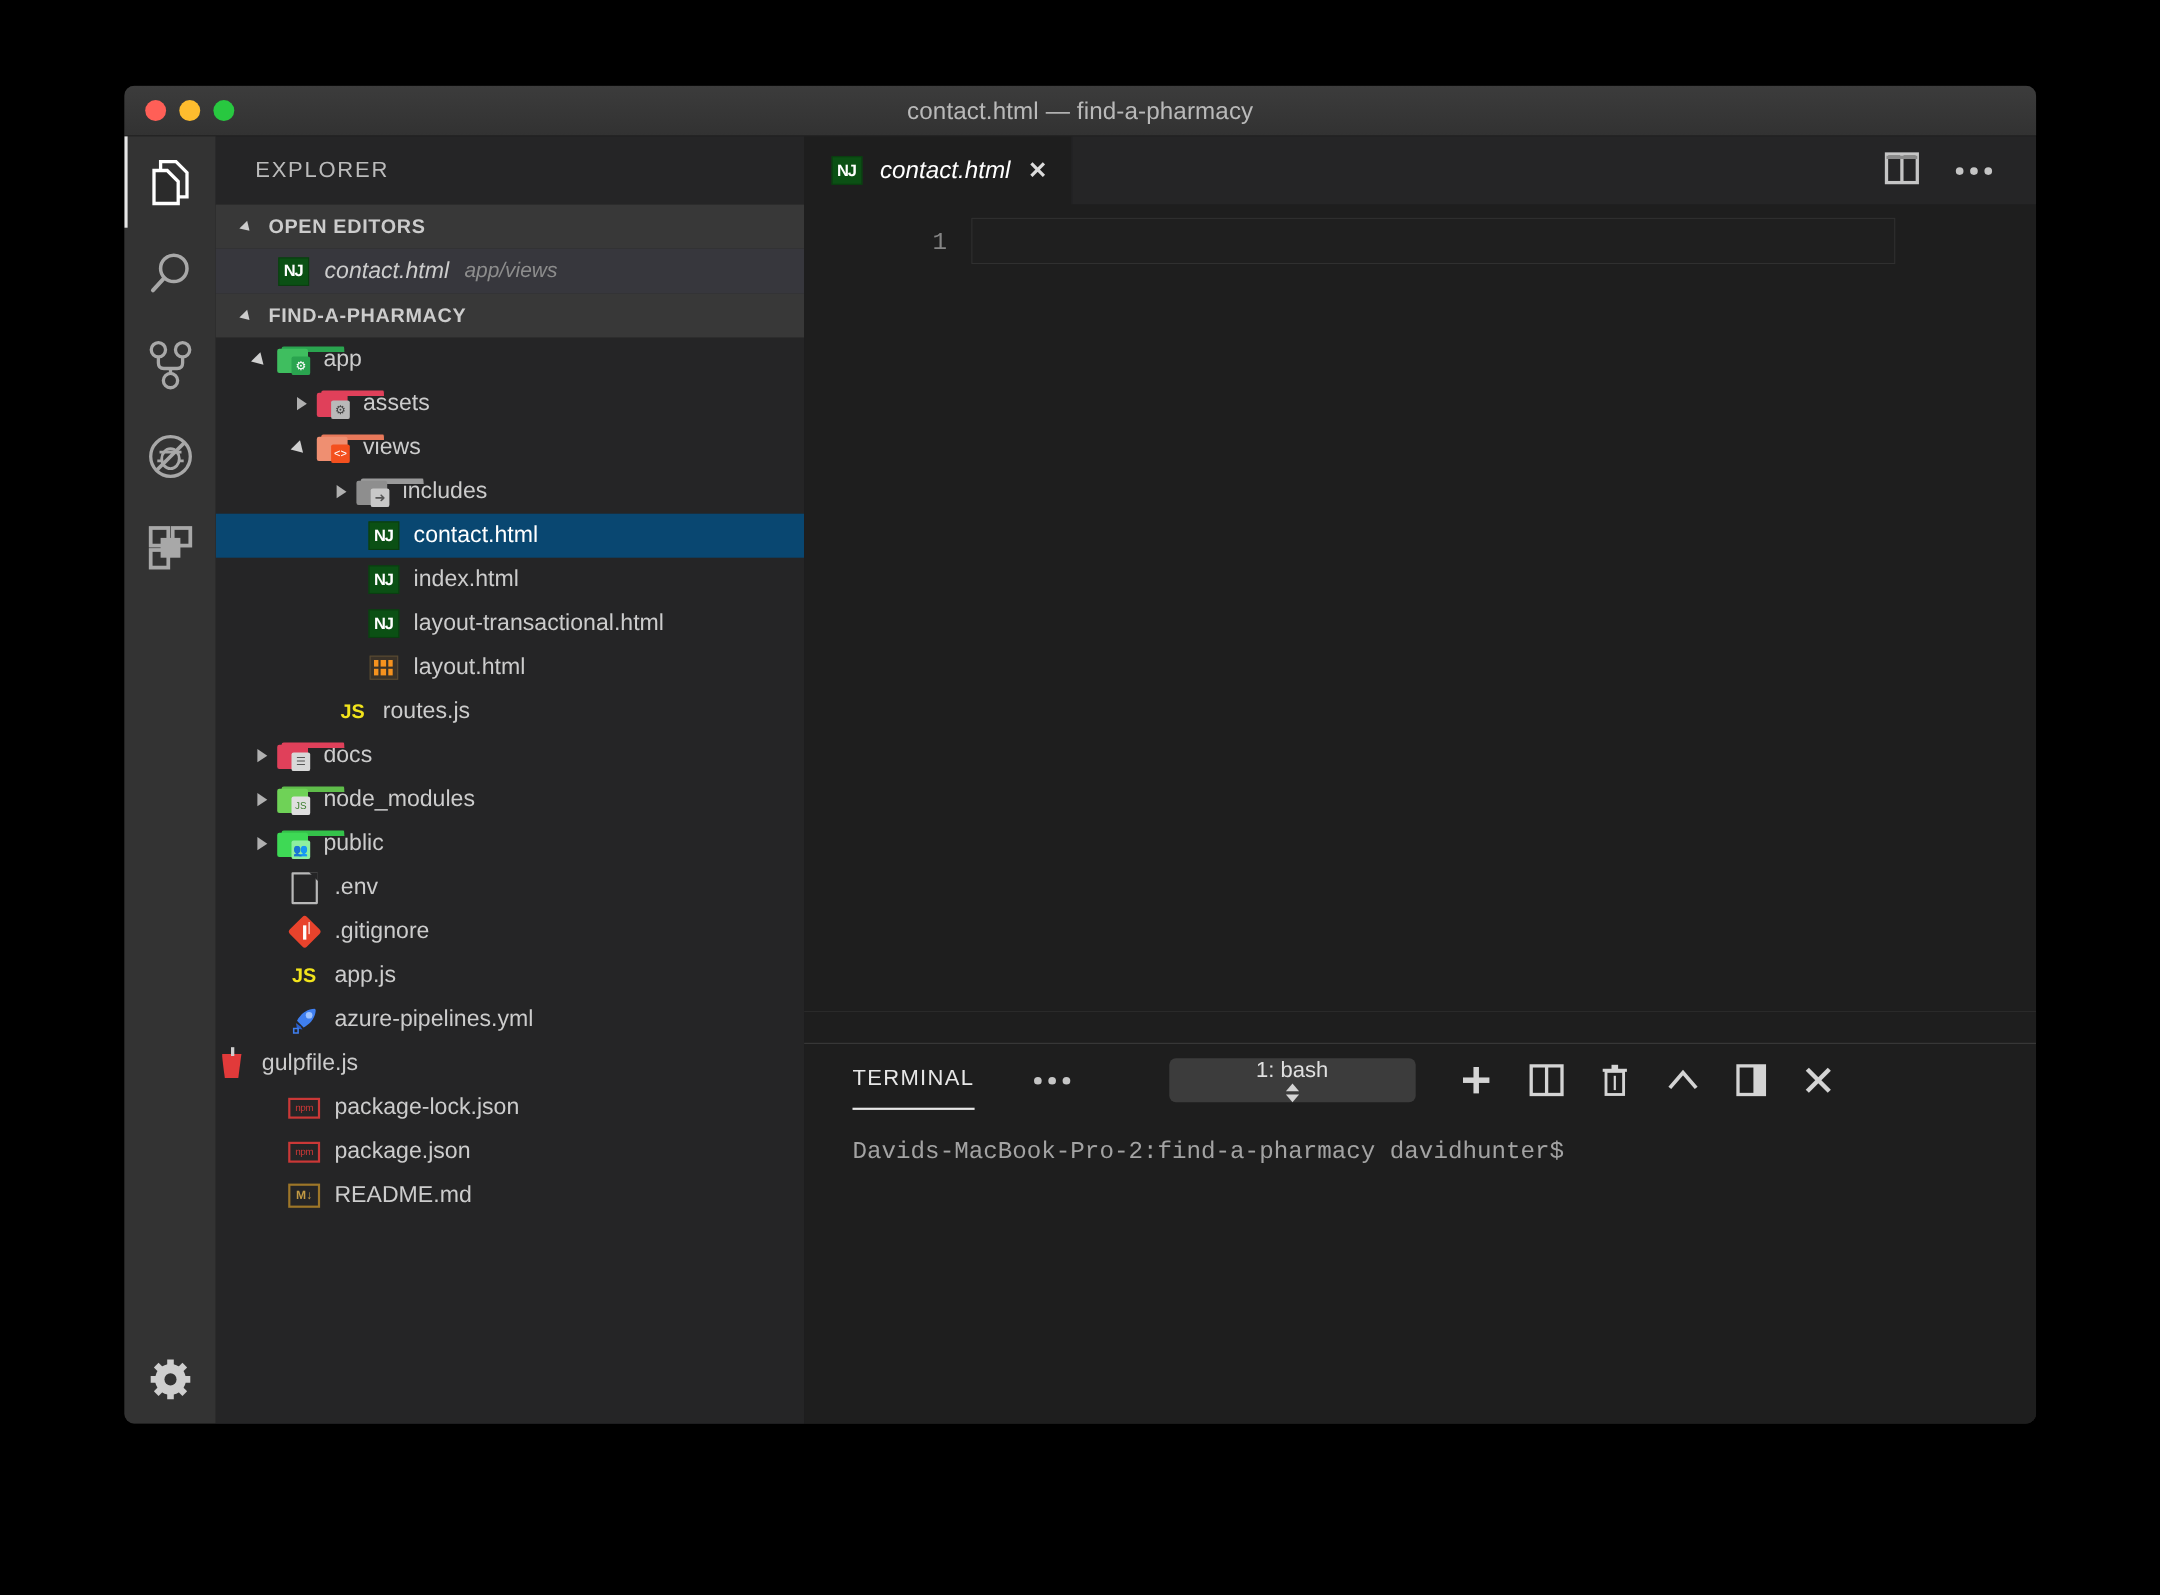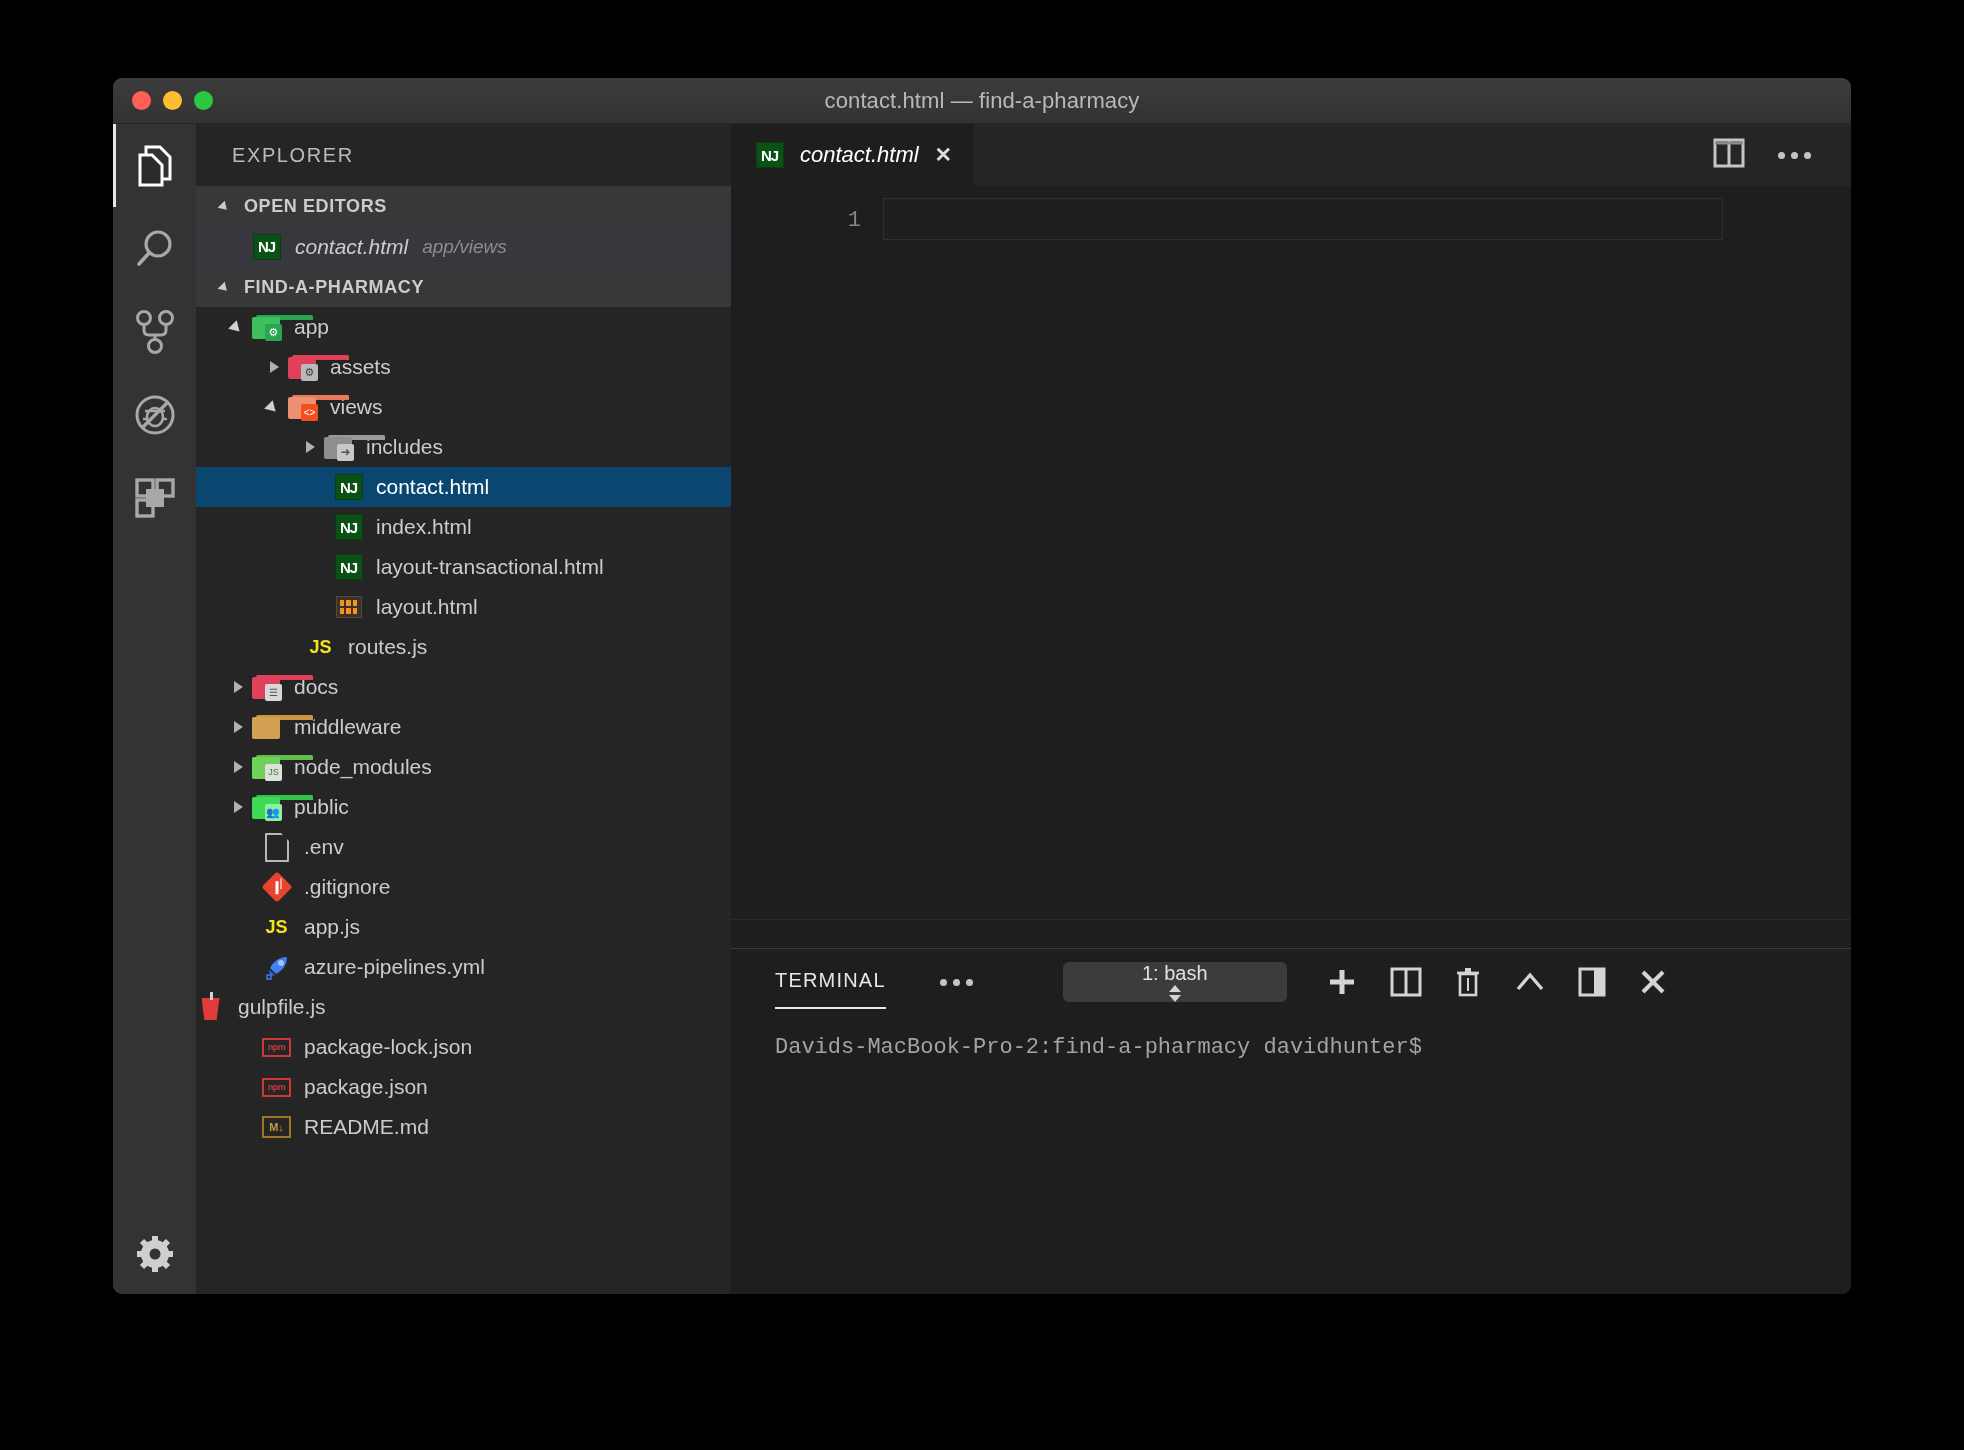--- a/index.html
+++ b/index.html
@@ -97,21 +97,21 @@
   
   .nj-badge{
     width:26px;height:24px;background:#0b5014;border:1px solid #0a3d10;
     color:#fff;font-size:15px;font-weight:bold;font-family:"Liberation Sans",sans-serif;
     display:flex;align-items:center;justify-content:center;letter-spacing:-1px;
     font-style:normal;
   }
   .js-badge{color:#f2e41c;font-size:18px;font-weight:bold;font-style:normal;}
   .npm-badge{
     width:28px;height:15px;border:2px solid #cb3837;color:#cb3837;
-    font-size:9px;font-weight:bold;display:flex;align-items:center;justify-content:center;
+    font-size:9px;font-weight:normal;display:flex;align-items:center;justify-content:center;
     letter-spacing:-.5px;
   }
   .md-badge{
     width:26px;height:18px;border:2px solid #9d7628;color:#c39a44;
     font-size:11px;font-weight:bold;display:flex;align-items:center;justify-content:center;
   }
   .grid-badge{
     width:26px;height:22px;background:#3a3228;border:1px solid #5a4a33;
     display:grid;grid-template-columns:repeat(3,1fr);grid-template-rows:repeat(2,1fr);
     gap:2px;padding:3px;box-sizing:border-box;
@@ -425,30 +425,20 @@
             <span class="ticon">
               <span class="folder">
                 <span class="tab" style="background:#e0405a;"></span>
                 <span class="back" style="background:#e0405a;"></span>
                 <span class="emblem" style="background:#d8d8d8;color:#555;font-size:10px;">☰</span>
               </span>
             </span>
             <span class="label">docs</span>
           </div>
 
-          <div class="trow" style="padding-left:30px;">
-            <span class="row-twisty closed"></span>
-            <span class="ticon">
-              <span class="folder">
-                <span class="tab" style="background:#cc9544;"></span>
-                <span class="back" style="background:#d2a252;"></span>
-              </span>
-            </span>
-            <span class="label">middleware</span>
-          </div>
 
           <div class="trow" style="padding-left:30px;">
             <span class="row-twisty closed"></span>
             <span class="ticon">
               <span class="folder">
                 <span class="tab" style="background:#5fbd4a;"></span>
                 <span class="back" style="background:#6fd257;"></span>
                 <span class="emblem" style="background:#dfdfdf;color:#3a7d2c;font-size:9px;">JS</span>
               </span>
             </span>

